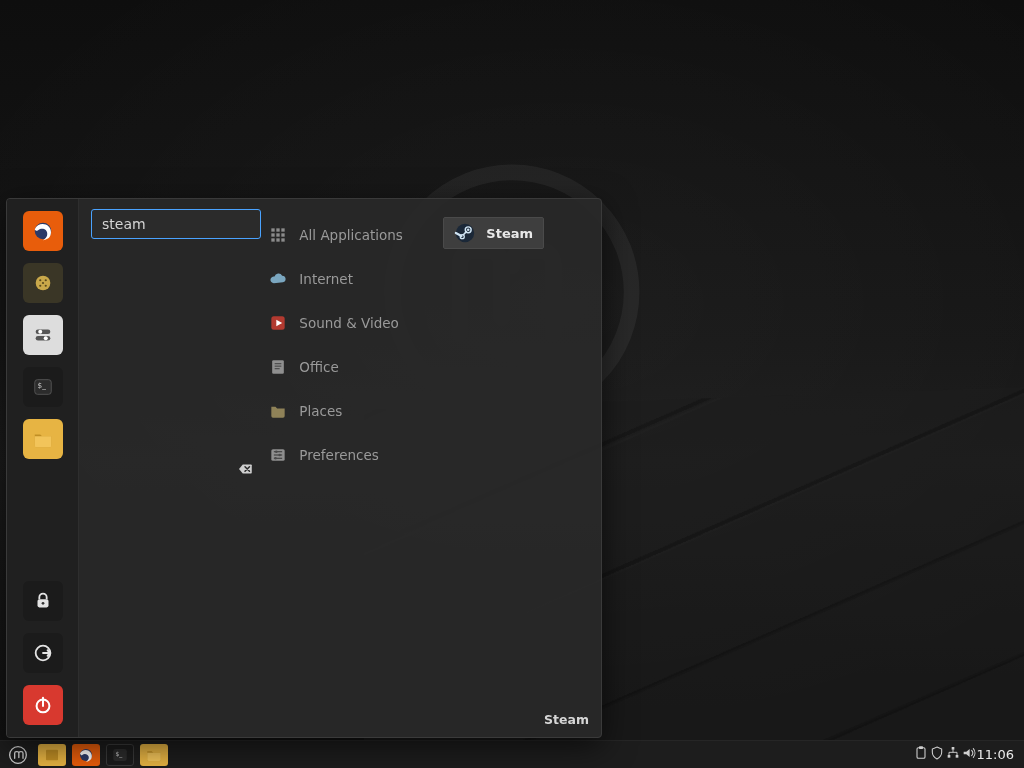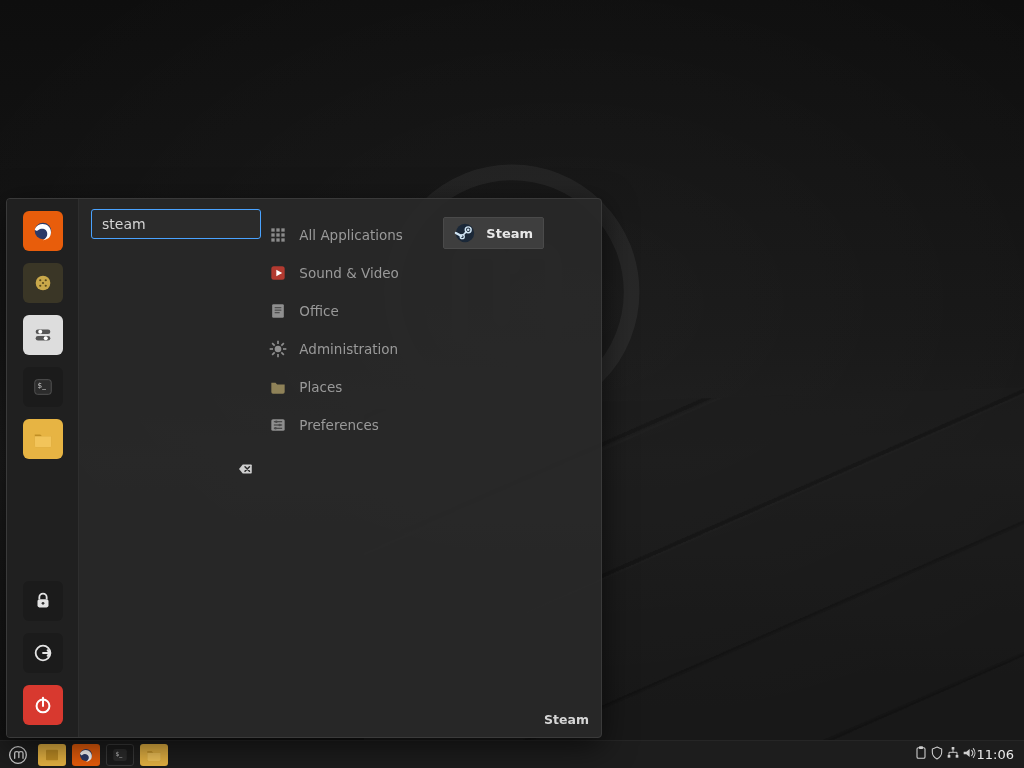--- a/index.html
+++ b/index.html
@@ -65,21 +65,21 @@
   .search-wrap { position:relative; }
   .search {
     width:100%; height:30px; background:#2b2b2b; border:1px solid #4aa3ff; border-radius:3px;
     color:#d4d4d4; font-size:14px; padding:0 34px 0 10px; outline:none;
   }
   .clear-btn {
     position:absolute; right:6px; top:50%; transform:translateY(-50%);
     width:20px; height:20px; display:flex; align-items:center; justify-content:center; cursor:pointer;
   }
   .menu-cols { flex:1; display:flex; margin-top:8px; gap:10px; min-height:0; }
-  .cats { width:172px; display:flex; flex-direction:column; gap:2px; }
+  .cats { width:172px; display:flex; flex-direction:column; gap:8px; }
   .cat { display:flex; align-items:center; gap:10px; height:36px; padding:0 6px; border-radius:3px; color:#9a9a9a; font-size:13.5px; cursor:pointer; }
   .cat .cico { width:22px; height:22px; display:flex; align-items:center; justify-content:center; }
   .cat .cico svg { width:20px; height:20px; }
   .results { flex:1; display:flex; flex-direction:column; }
   .result {
     display:flex; align-items:center; gap:10px; height:32px; border-radius:2px; padding:0 10px;
     background:#3e3e3e; border:1px solid #4a4a4a; color:#e9e9e9; font-size:13px; font-weight:700;
   }
   .result .rico { width:22px; height:22px; display:flex; align-items:center; justify-content:center; }
   .menu-footer { margin-top:auto; padding-top:8px; text-align:right; color:#9a9a9a; font-size:12.5px; line-height:1.35; }
@@ -183,56 +183,46 @@
                   <rect x="10" y="16" width="4" height="4"></rect>
                   <rect x="16" y="16" width="4" height="4"></rect>
                 </g>
               </svg>
             </span>
           <span>All Applications</span>
         </div>
         <div class="cat">
           <span class="cico">
               <svg viewBox="0 0 24 24">
+                <path d="M7 17a4 4 0 1 1 .8-7.9A5 5 0 0 1 17 8a4 4 0 0 1 1 7.9z" fill="#7aa6bf"></path>
+              </svg>
+            </span>
+          <span>Internet</span>
+        </div>
+        <div class="cat">
+          <span class="cico">
+              <svg viewBox="0 0 24 24">
                 <rect x="4" y="4" width="16" height="16" rx="3" fill="#b23a30"></rect>
                 <path d="M10 8l7 4-7 4z" fill="#fff"></path>
               </svg>
             </span>
           <span>Sound &amp; Video</span>
         </div>
         <div class="cat">
           <span class="cico">
               <svg viewBox="0 0 24 24">
                 <rect x="5" y="4" width="14" height="16" rx="1.5" fill="#8f8f8f"></rect>
                 <g stroke="#4a4a4a" stroke-width="1.4">
                   <line x1="8" y1="8" x2="16" y2="8"></line>
                   <line x1="8" y1="11" x2="16" y2="11"></line>
                   <line x1="8" y1="14" x2="14" y2="14"></line>
                 </g>
               </svg>
             </span>
           <span>Office</span>
-        </div>
-        <div class="cat">
-          <span class="cico">
-              <svg viewBox="0 0 24 24">
-                <circle cx="12" cy="12" r="4" fill="#8f8f8f"></circle>
-                <g stroke="#8f8f8f" stroke-width="2">
-                  <line x1="12" y1="2" x2="12" y2="6"></line>
-                  <line x1="12" y1="18" x2="12" y2="22"></line>
-                  <line x1="2" y1="12" x2="6" y2="12"></line>
-                  <line x1="18" y1="12" x2="22" y2="12"></line>
-                  <line x1="5" y1="5" x2="8" y2="8"></line>
-                  <line x1="16" y1="16" x2="19" y2="19"></line>
-                  <line x1="5" y1="19" x2="8" y2="16"></line>
-                  <line x1="16" y1="8" x2="19" y2="5"></line>
-                </g>
-              </svg>
-            </span>
-          <span>Administration</span>
         </div>
         <div class="cat">
           <span class="cico">
               <svg viewBox="0 0 24 24">
                 <path d="M4 7h5l2 2h9v9a2 2 0 0 1-2 2H6a2 2 0 0 1-2-2z" fill="#8f8258"></path>
               </svg>
             </span>
           <span>Places</span>
         </div>
         <div class="cat">

